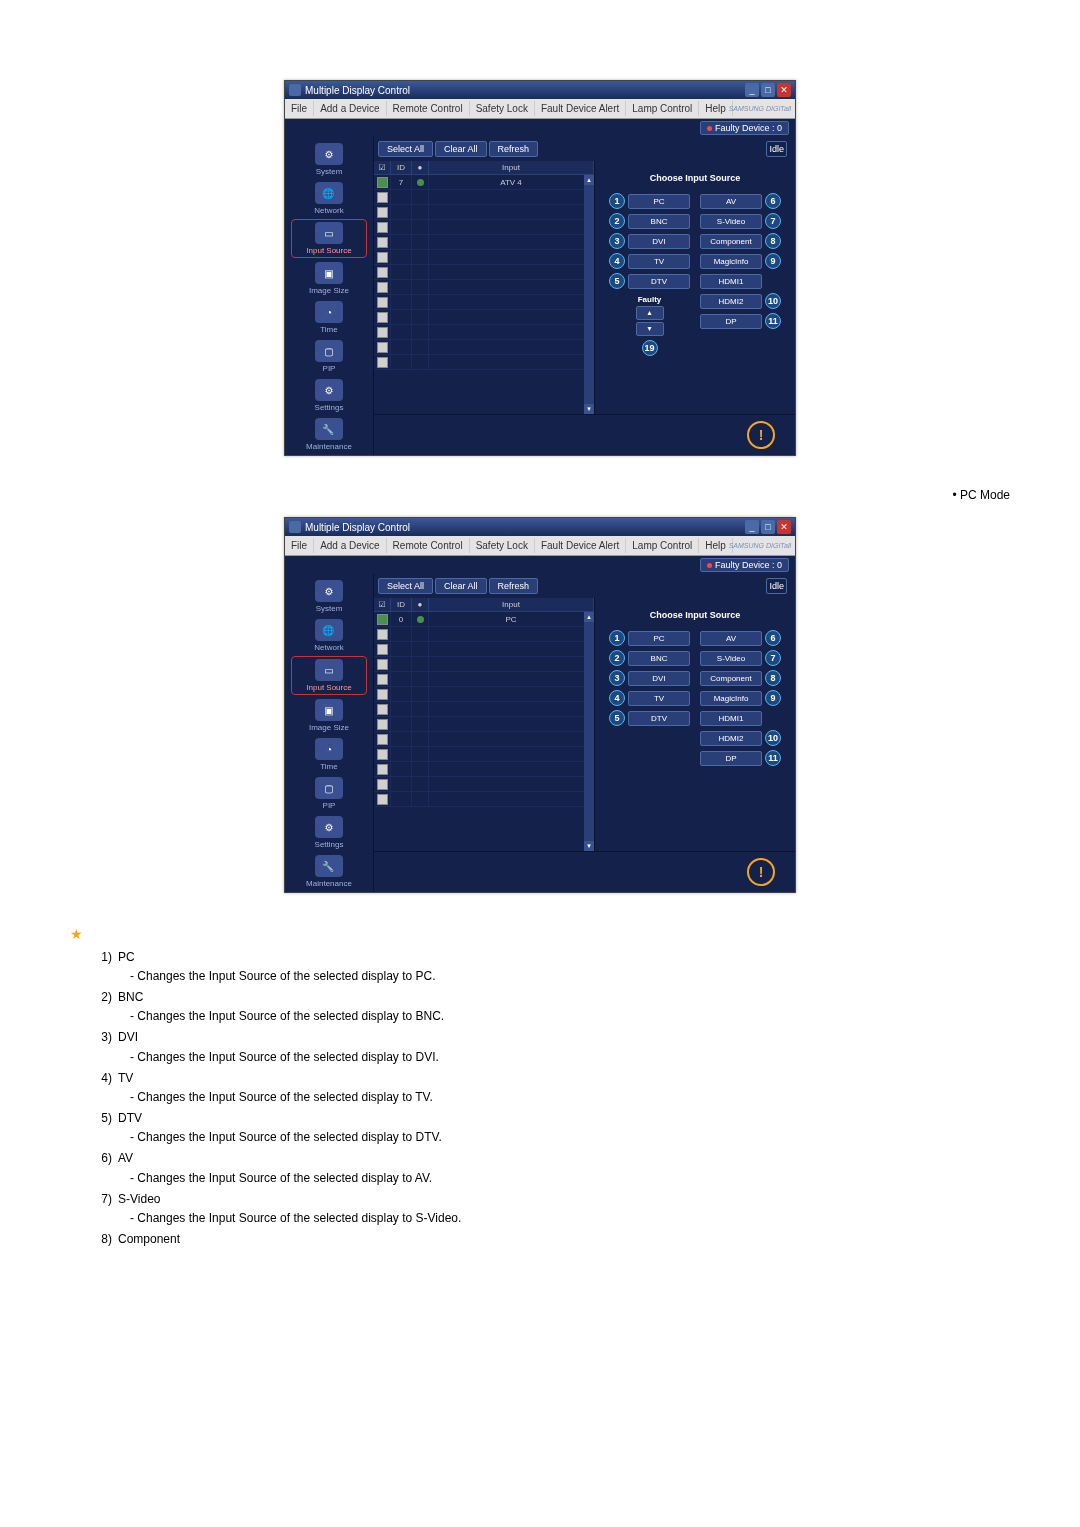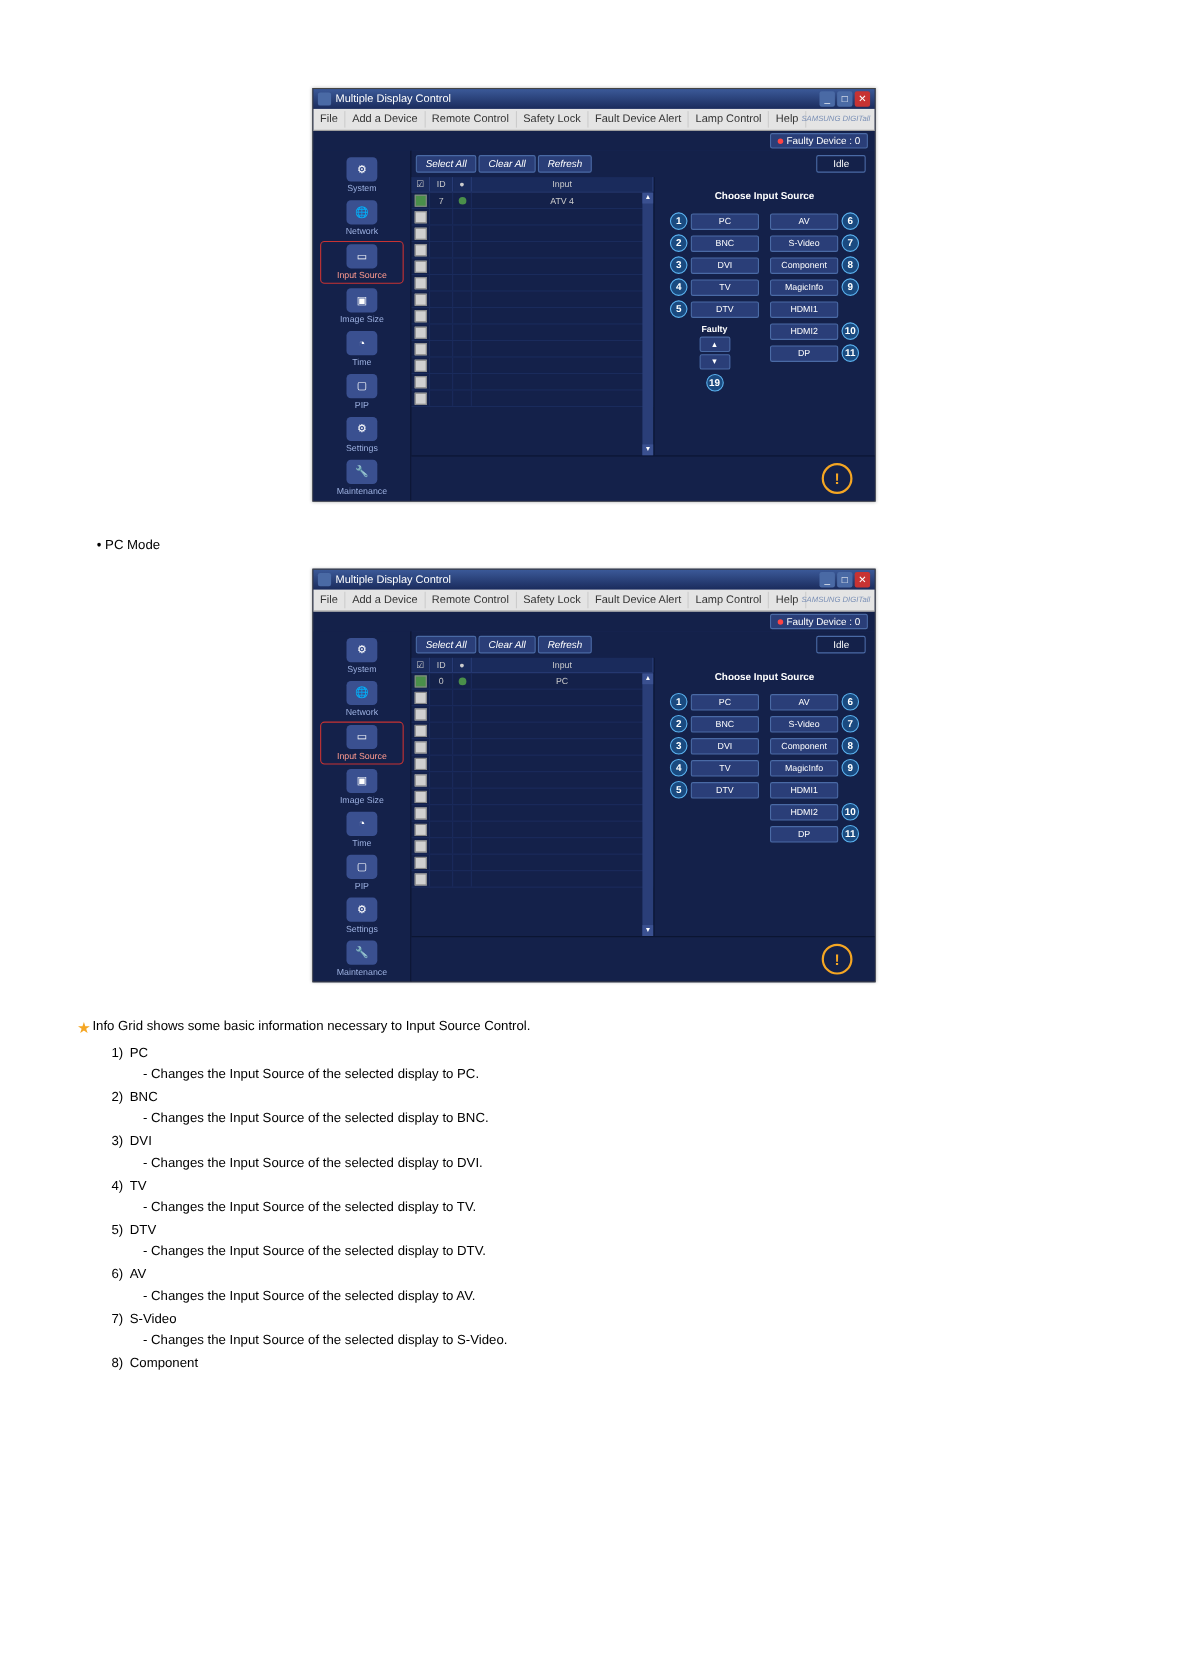--- a/index.html
+++ b/index.html
@@ -149,29 +149,28 @@
       gap: 2px;
     }
     .tb-btn {
       background: #2a3e78;
       border: 1px solid #4a6aa5;
       color: #fff;
       font-size: 9px;
       padding: 2px 8px;
       border-radius: 2px;
       cursor: pointer;
-      font-style: italic;
     }
     .tb-spacer { flex: 1; }
     .idle {
       background: #14214a;
       border: 1px solid #4a6aa5;
       color: #fff;
       font-size: 9px;
-      padding: 2px 14px;
+      padding: 2px 2px;
       border-radius: 2px;
       margin-right: 4px;
     }
     .content-row {
       display: flex;
       flex: 1;
     }
     .grid-area {
       width: 220px;
       border-right: 1px solid #0a1430;
@@ -339,20 +338,21 @@
     }
     .text-block {
       margin-top: 30px;
       font-size: 12px;
       color: #000;
       line-height: 1.6;
     }
     .mode-label {
       margin-left: 18px;
       margin-bottom: 12px;
+      text-align: right;
     }
     .star {
       color: #f5a623;
       font-size: 14px;
       display: inline-block;
       width: 14px;
     }
     .list-item-row {
       display: flex;
       margin-top: 2px;
@@ -839,21 +839,20 @@
       <div class="footer-area">
         <div class="warn-ico">!</div>
       </div>
     </div>
   </div>
 </div>
 
 <div class="text-block">
   <div style="display:flex; align-items:flex-start;">
     <span class="star">★</span>
-    <span>Info Grid shows some basic information necessary to Input Source Control.</span>
   </div>
   <div class="bottom-list" id="desc-list">
         <div class="list-item-row">
           <div class="list-num">1)</div>
           <div class="list-content">
             <div>PC</div>
             <div class="list-sub">- Changes the Input Source of the selected display to PC.</div>
           </div>
         </div>
         <div class="list-item-row">

